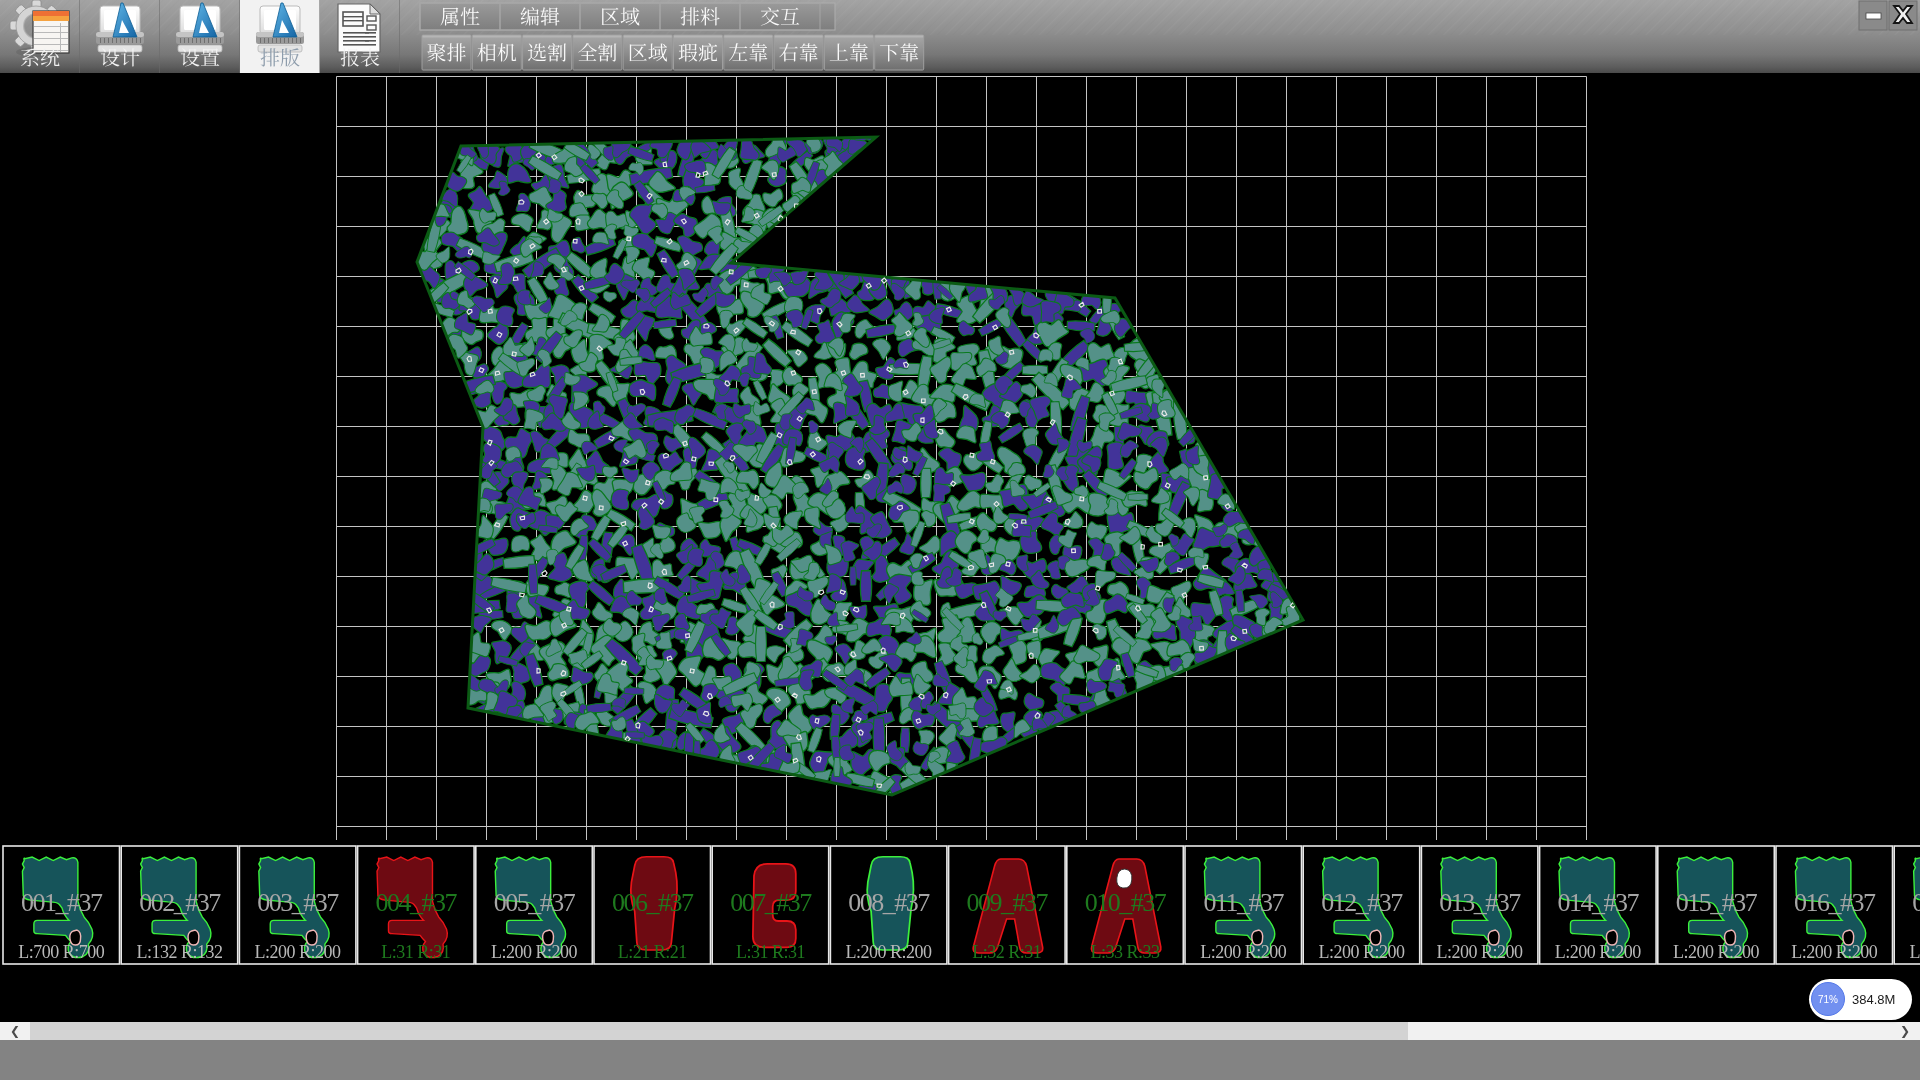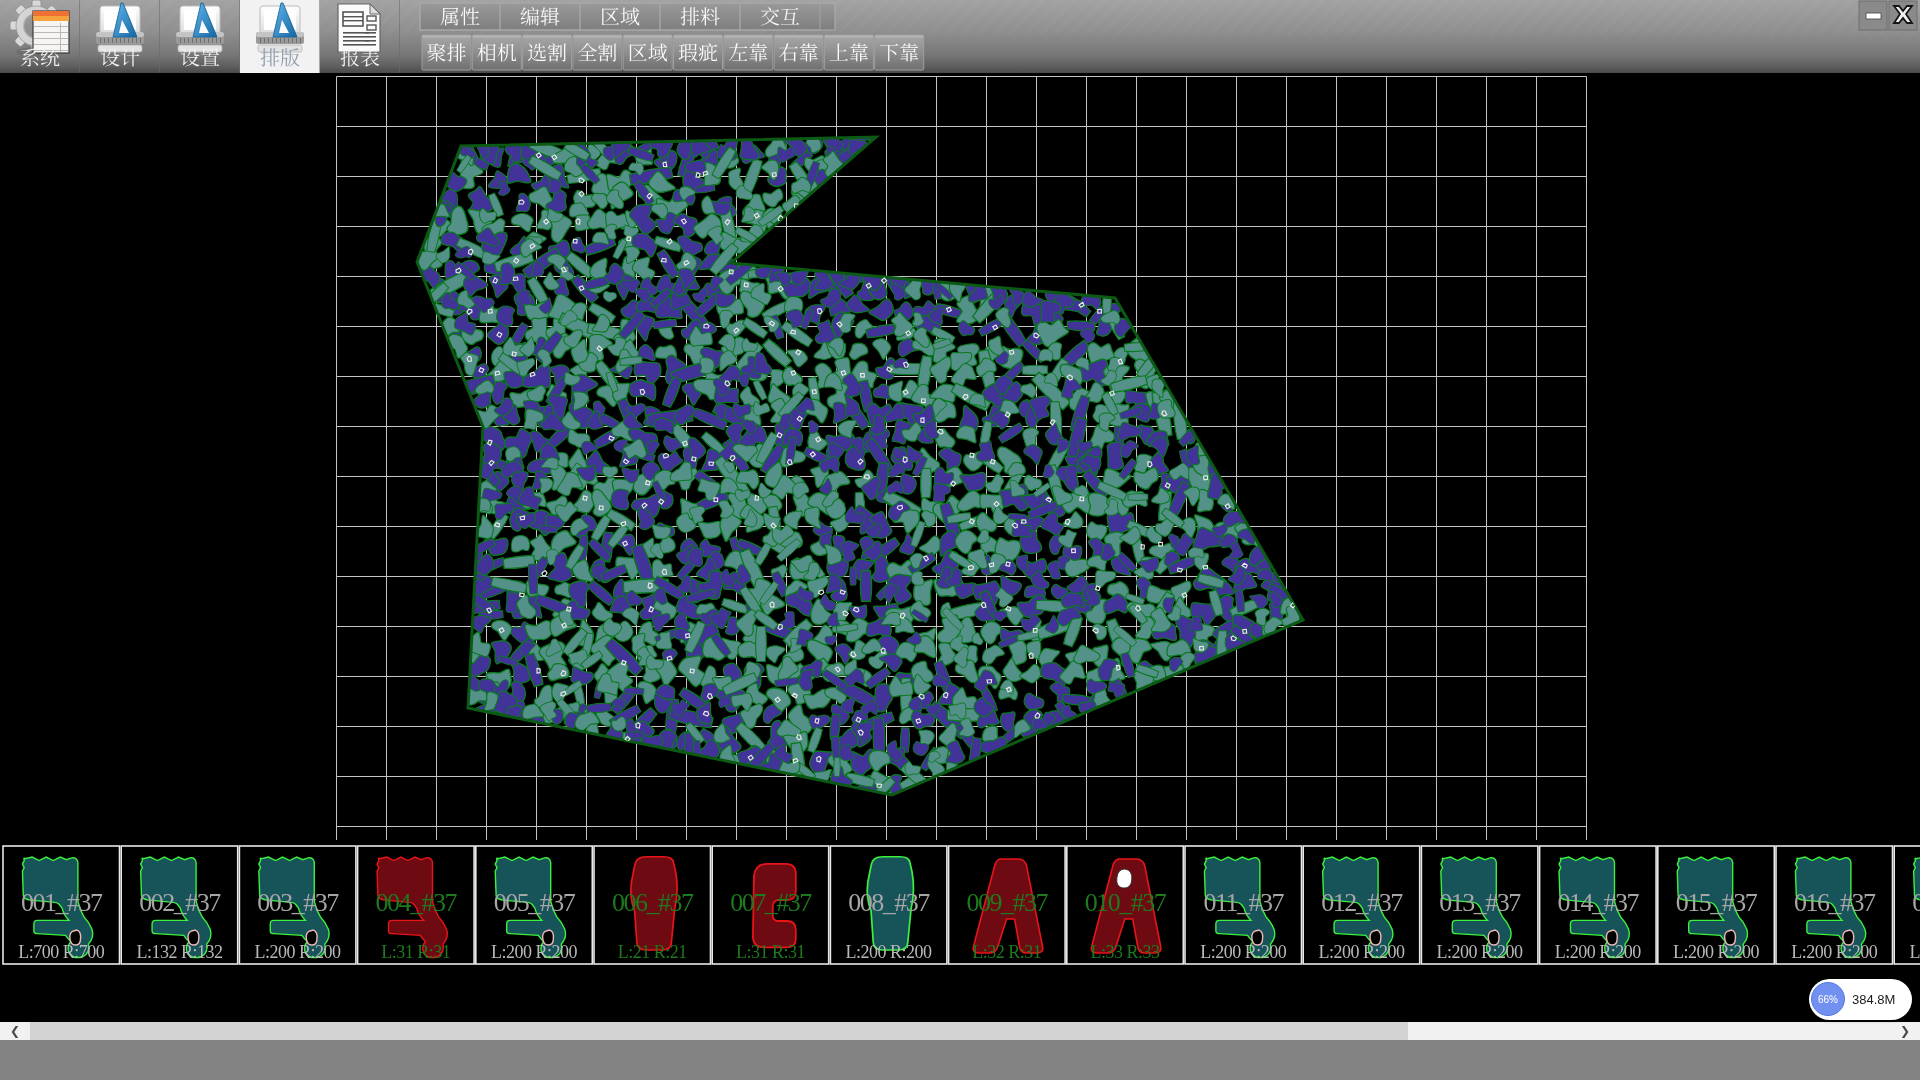--- a/index.html
+++ b/index.html
@@ -2052,14 +2052,14 @@
       </g>
       <text x="1952.4" y="71" font-family="Liberation Serif" font-size="26" letter-spacing="-1.5" fill="#a6a6a6" text-anchor="middle">017_#37</text>
       <text x="1952.4" y="118" font-family="Liberation Serif" font-size="18" letter-spacing="-0.5" fill="#b9b9b9" text-anchor="middle">L:200 R:200</text>
     </svg></div>
 <div id="scroll"></div>
 <div id="thumbbar"></div>
 <div class="chev" style="left:0">❮</div>
 <div class="chev" style="left:1890px">❯</div>
 <div id="grayfoot"></div>
 <div id="pill">
-    <div id="pillc">66%</div>
+    <div id="pillc">71%</div>
     <div id="pillt">384.8M</div>
   </div>
 </body></html>

